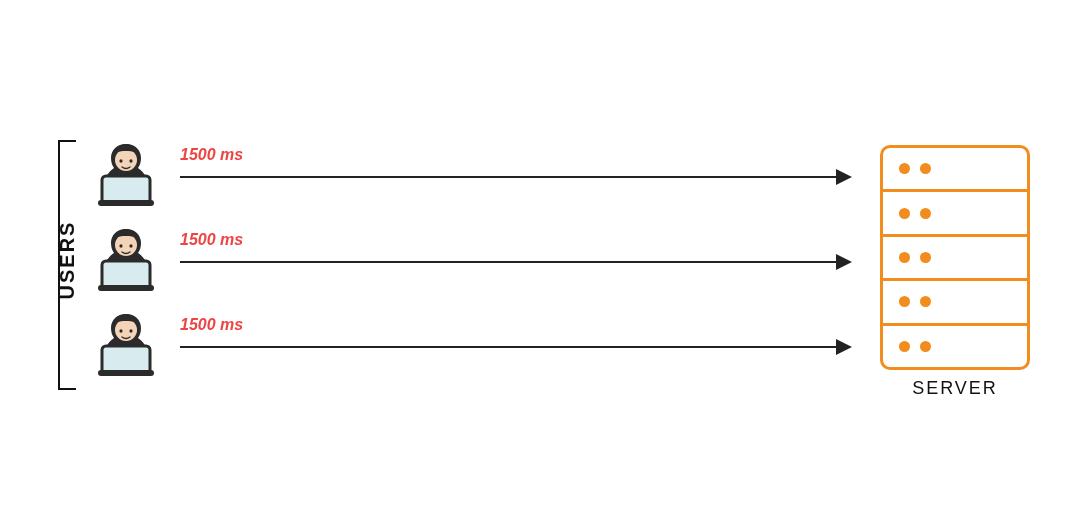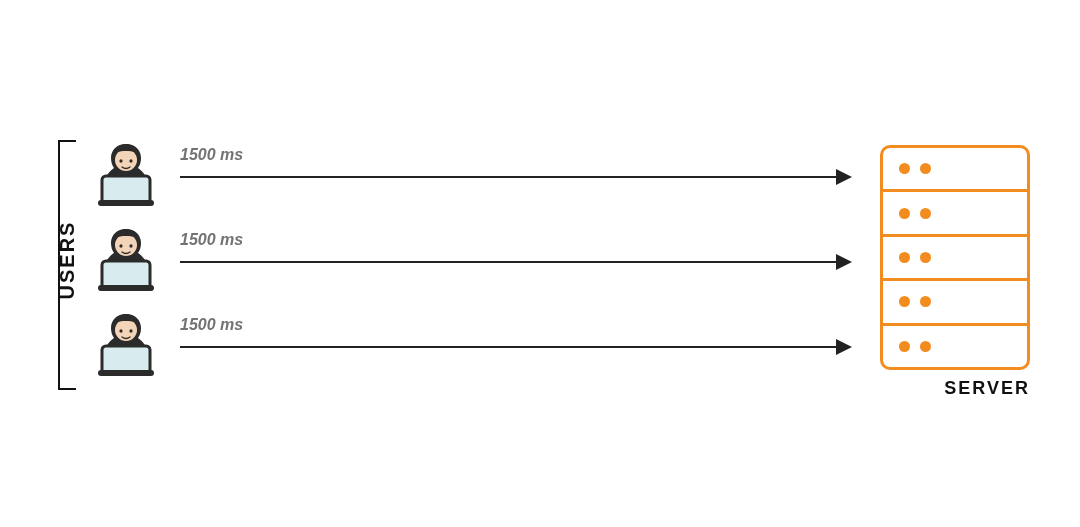--- a/index.html
+++ b/index.html
@@ -58,21 +58,21 @@
     left: 0; top: 0;
     width: 72px; height: 68px;
   }
   .latency-label {
     position: absolute;
     left: 90px;
     top: 6px;
     font-style: italic;
     font-size: 16px;
     font-weight: 600;
-    color: #737373;
+    color: #ef4444;
   }
   .arrow {
     position: absolute;
     left: 90px;
     top: 36px;
     width: 670px;
     height: 2px;
     background: #222;
   }
   .arrow::after {
@@ -111,22 +111,22 @@
   .dot {
     width: 11px; height: 11px;
     border-radius: 50%;
     background: #f28c1e;
   }
   .server-label {
     position: absolute;
     left: 880px;
     top: 378px;
     width: 150px;
-    text-align: right;
-    font-weight: 700;
+    text-align: center;
+    font-weight: 400;
     letter-spacing: 2px;
     font-size: 18px;
     color: #111;
   }
 </style>
 </head>
 <body>
 
 <div class="diagram">
 

